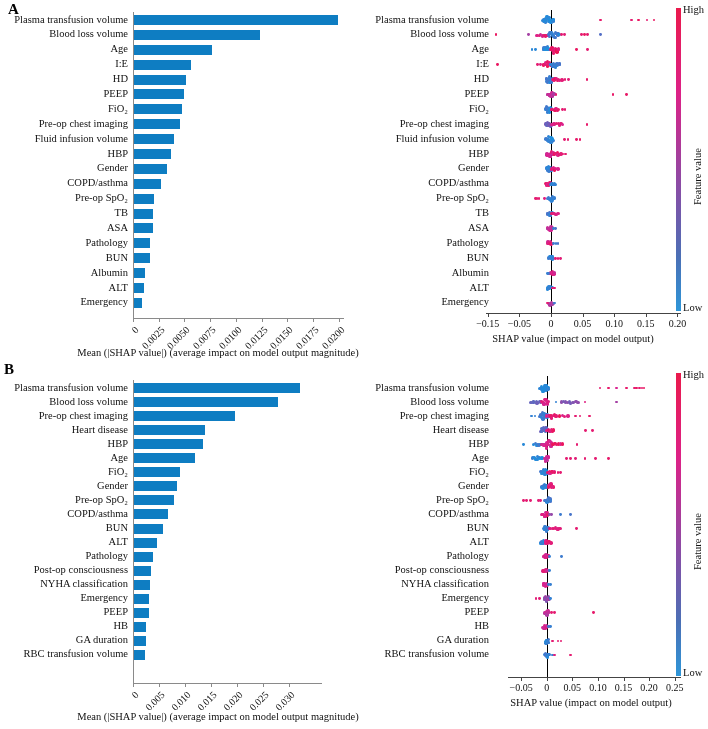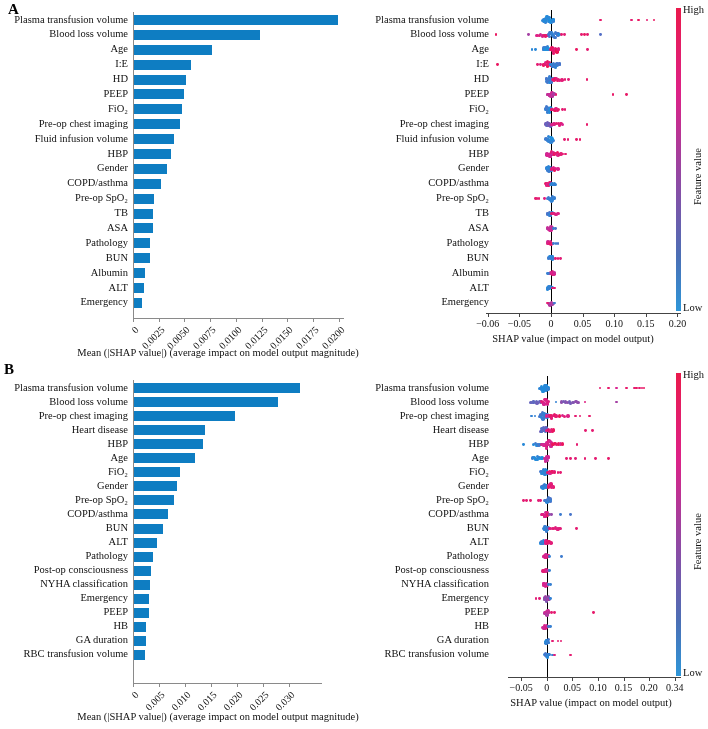--- a/index.html
+++ b/index.html
@@ -75,21 +75,21 @@
         <div style="position: absolute; left: 134px; top: 268.13px; width: 11.308px; height: 10px; background: rgb(14, 125, 194);"></div>
         <div class="lab" style="position: absolute; left: 2px; top: 281.52px; width: 126px; text-align: right; font-size: 10.5px; line-height: 12px; white-space: nowrap;">ALT</div>
         <div style="position: absolute; left: 134px; top: 283.02px; width: 9.766px; height: 10px; background: rgb(14, 125, 194);"></div>
         <div class="lab" style="position: absolute; left: 2px; top: 296.41px; width: 126px; text-align: right; font-size: 10.5px; line-height: 12px; white-space: nowrap;">Emergency</div>
         <div style="position: absolute; left: 134px; top: 297.91px; width: 8.224px; height: 10px; background: rgb(14, 125, 194);"></div>
         <div class="lab" style="position: absolute; left: 33px; top: 347px; width: 370px; text-align: center; font-size: 10.5px;">Mean (|SHAP value|) (average impact on model output magnitude)</div>
       </div>
       <div style="position: absolute; left: 0px; top: 0px; width: 708px; height: 729px;">
         <div style="position: absolute; left: 486px; top: 313px; width: 195px; height: 1px; background: rgb(68, 68, 68);"></div>
         <div style="position: absolute; left: 487.8px; top: 313px; width: 1px; height: 4px; background: rgb(68, 68, 68);"></div>
-        <div class="lab" style="position: absolute; left: 465.8px; top: 318px; width: 44px; text-align: center; font-size: 10px; line-height: 11px;">−0.06</div>
+        <div class="lab" style="position: absolute; left: 465.8px; top: 318px; width: 44px; text-align: center; font-size: 10px; line-height: 11px;">−0.15</div>
         <div style="position: absolute; left: 519.4px; top: 313px; width: 1px; height: 4px; background: rgb(68, 68, 68);"></div>
         <div class="lab" style="position: absolute; left: 497.4px; top: 318px; width: 44px; text-align: center; font-size: 10px; line-height: 11px;">−0.05</div>
         <div style="position: absolute; left: 551px; top: 313px; width: 1px; height: 4px; background: rgb(68, 68, 68);"></div>
         <div class="lab" style="position: absolute; left: 529px; top: 318px; width: 44px; text-align: center; font-size: 10px; line-height: 11px;">0</div>
         <div style="position: absolute; left: 582.6px; top: 313px; width: 1px; height: 4px; background: rgb(68, 68, 68);"></div>
         <div class="lab" style="position: absolute; left: 560.6px; top: 318px; width: 44px; text-align: center; font-size: 10px; line-height: 11px;">0.05</div>
         <div style="position: absolute; left: 614.2px; top: 313px; width: 1px; height: 4px; background: rgb(68, 68, 68);"></div>
         <div class="lab" style="position: absolute; left: 592.2px; top: 318px; width: 44px; text-align: center; font-size: 10px; line-height: 11px;">0.10</div>
         <div style="position: absolute; left: 645.8px; top: 313px; width: 1px; height: 4px; background: rgb(68, 68, 68);"></div>
         <div class="lab" style="position: absolute; left: 623.8px; top: 318px; width: 44px; text-align: center; font-size: 10px; line-height: 11px;">0.15</div>
@@ -562,21 +562,21 @@
         <div class="lab" style="position: absolute; left: 524.7px; top: 682px; width: 44px; text-align: center; font-size: 10px; line-height: 11px;">0</div>
         <div style="position: absolute; left: 572.3px; top: 677px; width: 1px; height: 4px; background: rgb(68, 68, 68);"></div>
         <div class="lab" style="position: absolute; left: 550.3px; top: 682px; width: 44px; text-align: center; font-size: 10px; line-height: 11px;">0.05</div>
         <div style="position: absolute; left: 597.9px; top: 677px; width: 1px; height: 4px; background: rgb(68, 68, 68);"></div>
         <div class="lab" style="position: absolute; left: 575.9px; top: 682px; width: 44px; text-align: center; font-size: 10px; line-height: 11px;">0.10</div>
         <div style="position: absolute; left: 623.5px; top: 677px; width: 1px; height: 4px; background: rgb(68, 68, 68);"></div>
         <div class="lab" style="position: absolute; left: 601.5px; top: 682px; width: 44px; text-align: center; font-size: 10px; line-height: 11px;">0.15</div>
         <div style="position: absolute; left: 649.1px; top: 677px; width: 1px; height: 4px; background: rgb(68, 68, 68);"></div>
         <div class="lab" style="position: absolute; left: 627.1px; top: 682px; width: 44px; text-align: center; font-size: 10px; line-height: 11px;">0.20</div>
         <div style="position: absolute; left: 674.7px; top: 677px; width: 1px; height: 4px; background: rgb(68, 68, 68);"></div>
-        <div class="lab" style="position: absolute; left: 652.7px; top: 682px; width: 44px; text-align: center; font-size: 10px; line-height: 11px;">0.34</div>
+        <div class="lab" style="position: absolute; left: 652.7px; top: 682px; width: 44px; text-align: center; font-size: 10px; line-height: 11px;">0.25</div>
         <div style="position: absolute; left: 546.7px; top: 376px; width: 1px; height: 301px; background: rgb(0, 0, 0);"></div>
         <div class="lab" style="position: absolute; left: 354px; top: 381.5px; width: 135px; text-align: right; font-size: 10.5px; line-height: 12px; white-space: nowrap;">Plasma transfusion volume</div>
         <div style="position: absolute; left: 537.816px; top: 386.568px; width: 3.4px; height: 3.4px; border-radius: 50%; background: rgb(34, 140, 219);"></div>
         <div style="position: absolute; left: 539.548px; top: 386.54px; width: 3.4px; height: 3.4px; border-radius: 50%; background: rgb(38, 138, 217);"></div>
         <div style="position: absolute; left: 539.678px; top: 386.955px; width: 3.4px; height: 3.4px; border-radius: 50%; background: rgb(40, 136, 216);"></div>
         <div style="position: absolute; left: 539.143px; top: 386.899px; width: 3.4px; height: 3.4px; border-radius: 50%; background: rgb(59, 125, 208);"></div>
         <div style="position: absolute; left: 540.096px; top: 385.082px; width: 3.4px; height: 3.4px; border-radius: 50%; background: rgb(34, 140, 219);"></div>
         <div style="position: absolute; left: 540.453px; top: 387.871px; width: 3.4px; height: 3.4px; border-radius: 50%; background: rgb(42, 135, 215);"></div>
         <div style="position: absolute; left: 540.842px; top: 389.739px; width: 3.4px; height: 3.4px; border-radius: 50%; background: rgb(29, 143, 221);"></div>
         <div style="position: absolute; left: 541.867px; top: 389.229px; width: 3.4px; height: 3.4px; border-radius: 50%; background: rgb(38, 138, 217);"></div>

